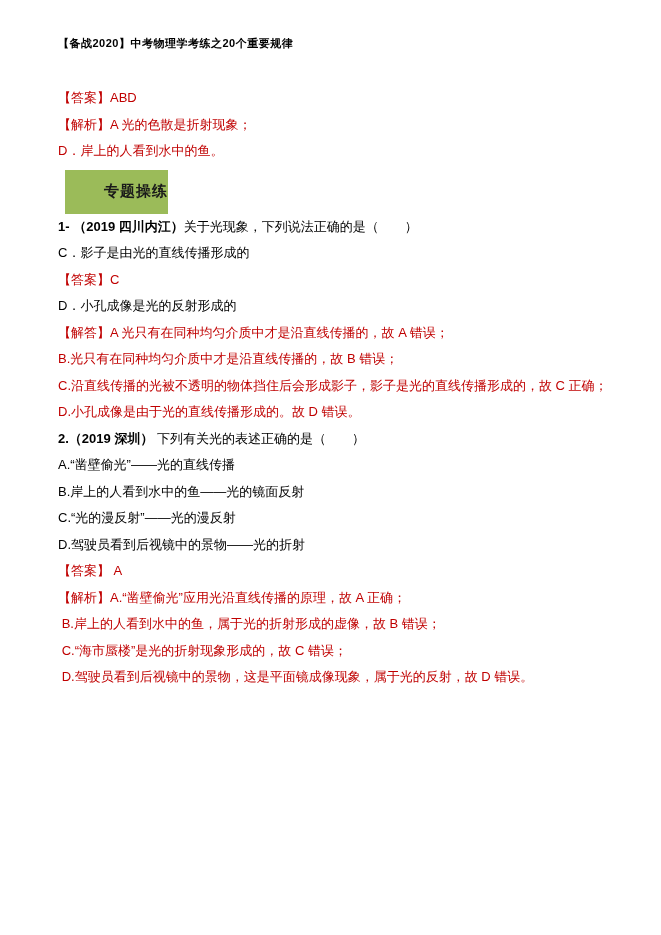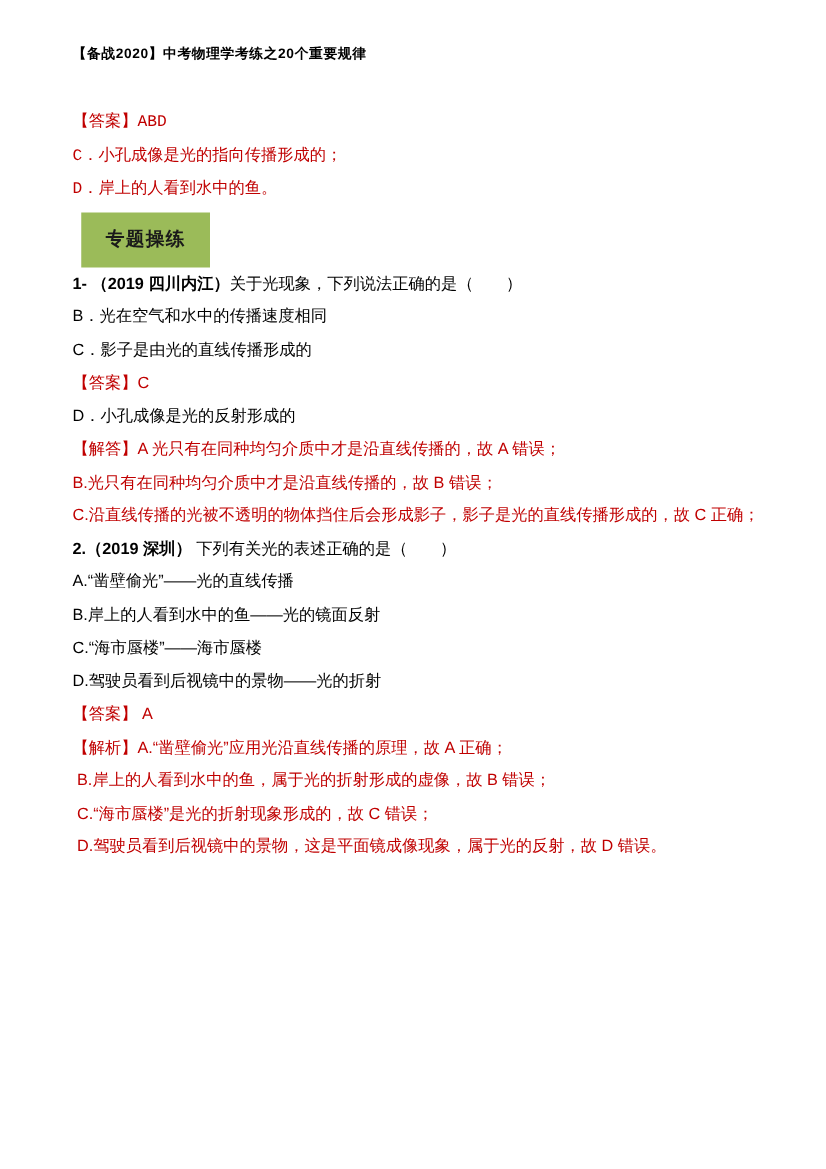--- a/index.html
+++ b/index.html
@@ -22,27 +22,27 @@
     letter-spacing: 0.5px;
     color: #000000;
     line-height: 14px;
   }
   .line {
     font-size: 13px;
     line-height: 26.5px;
     white-space: pre-wrap;
   }
   .red { color: #C00000; }
-  .block-top { margin-top: 35px; font-family: Liberation Mono, monospace; }
+  .block-top { margin-top: 35px; }
   .topic-button {
     margin-top: 5px;
     margin-left: 7px;
     width: 103px; height: 44px;
     background: #9BBB59;
-    display: flex; align-items: center; justify-content: center;
+    display: flex; align-items: center; justify-content: flex-end;
     cursor: default;
   }
   .topic-button span {
     font-size: 15px;
     font-weight: 700;
     color: #1a1a1a;
     letter-spacing: 1px;
   }
   .section-title {
     margin-top: 30px;
@@ -54,45 +54,45 @@
 </style>
 </head>
 <body>
 
 <div class="page">
 
   <div class="doc-header">【备战2020】中考物理学考练之20个重要规律</div>
 
   <div class="block-top">
     <p class="line red">【答案】ABD</p>
-    <p class="line red">C．小孔成像是光的指向传播形成的；</p>
+    <p class="line red">【解析】A 光的色散是折射现象；</p>
     <p class="line red">D．岸上的人看到水中的鱼。</p>
   </div>
 
   <div class="topic-button">
     <span>专题操练</span>
   </div>
 
 
   <div>
     <p class="line"><span class="q-num">1-</span> <span class="q-source">（2019 四川内江）</span><span>关于光现象，下列说法正确的是（　　）</span></p>
-    <p class="line">B．光在空气和水中的传播速度相同</p>
     <p class="line">C．影子是由光的直线传播形成的</p>
     <p class="line red">【答案】C</p>
     <p class="line">D．小孔成像是光的反射形成的</p>
     <p class="line red">【解答】A 光只有在同种均匀介质中才是沿直线传播的，故 A 错误；</p>
     <p class="line red">B.光只有在同种均匀介质中才是沿直线传播的，故 B 错误；</p>
     <p class="line red">C.沿直线传播的光被不透明的物体挡住后会形成影子，影子是光的直线传播形成的，故 C 正确；</p>
+    <p class="line red">D.小孔成像是由于光的直线传播形成的。故 D 错误。</p>
   </div>
 
   <div>
     <p class="line"><span class="q-num">2.</span><span class="q-source">（2019 深圳）</span> <span>下列有关光的表述正确的是（　　）</span></p>
     <p class="line">A.“凿壁偷光”——光的直线传播</p>
     <p class="line">B.岸上的人看到水中的鱼——光的镜面反射</p>
-    <p class="line">C.“海市蜃楼”——海市蜃楼</p>
+    <p class="line">C.“光的漫反射”——光的漫反射</p>
     <p class="line">D.驾驶员看到后视镜中的景物——光的折射</p>
     <p class="line red">【答案】 A</p>
     <p class="line red">【解析】A.“凿壁偷光”应用光沿直线传播的原理，故 A 正确；</p>
     <p class="line red"> B.岸上的人看到水中的鱼，属于光的折射形成的虚像，故 B 错误；</p>
     <p class="line red"> C.“海市蜃楼”是光的折射现象形成的，故 C 错误；</p>
     <p class="line red"> D.驾驶员看到后视镜中的景物，这是平面镜成像现象，属于光的反射，故 D 错误。</p>
   </div>
 
 </div>
 

